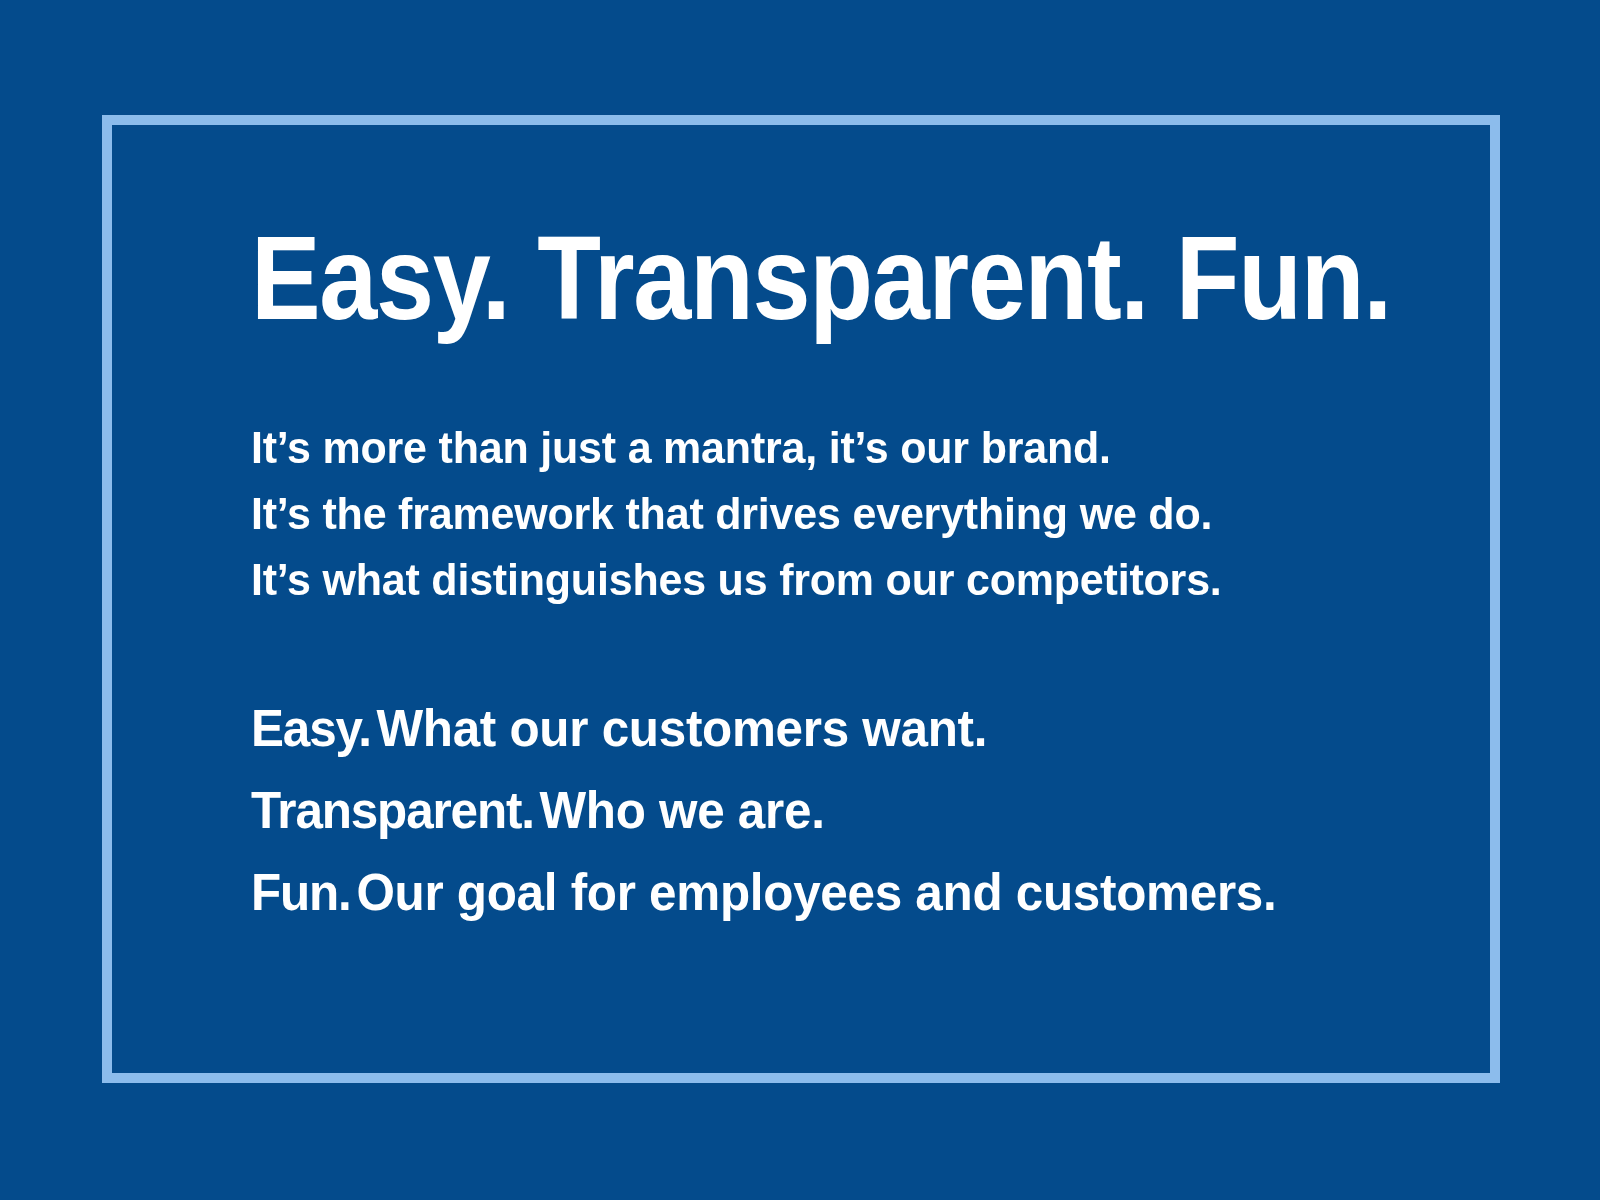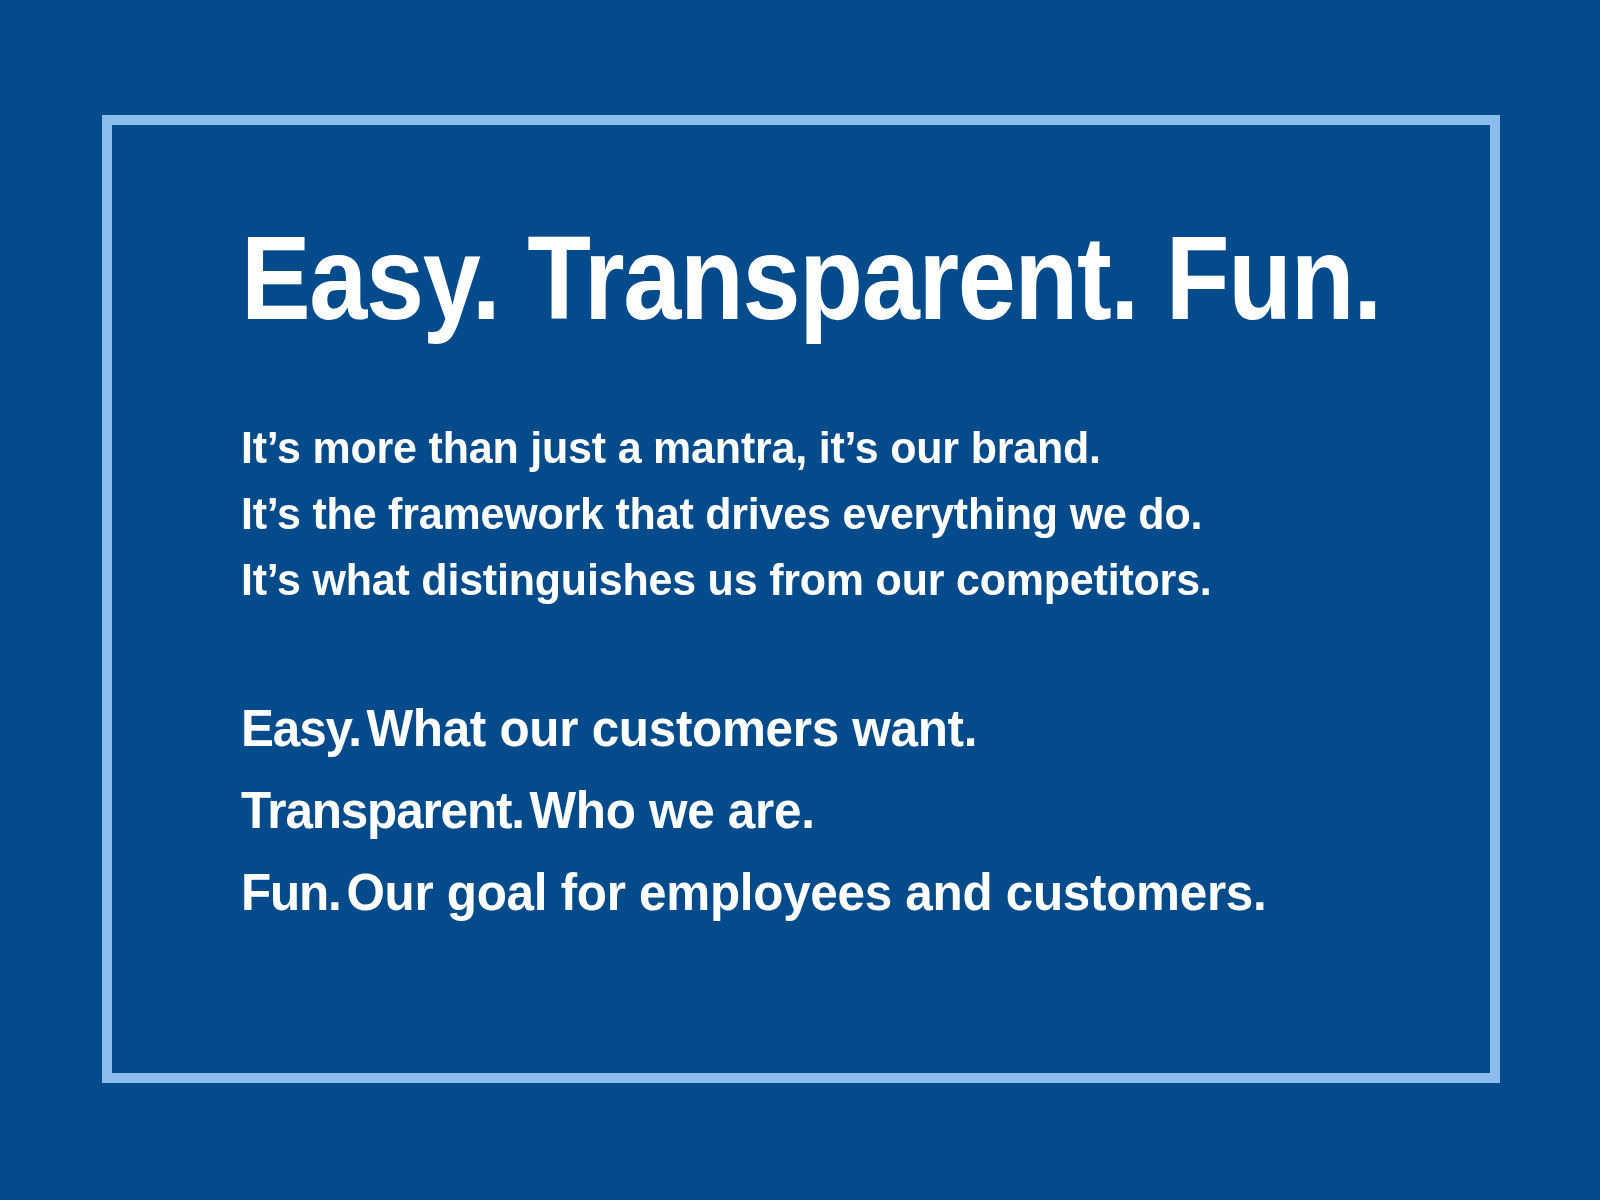--- a/index.html
+++ b/index.html
@@ -30,21 +30,21 @@
     top: 115px;
     width: 1398px;
     height: 968px;
     border: 10px solid #8cbcec;
     box-sizing: border-box;
     pointer-events: none;
   }
 
   .content {
     position: absolute;
-    left: 241px;
+    left: 251px;
     top: 115px;
     width: 1240px;
     height: 968px;
     box-sizing: border-box;
   }
 
   
   .headline {
     position: absolute;
     left: 0;

